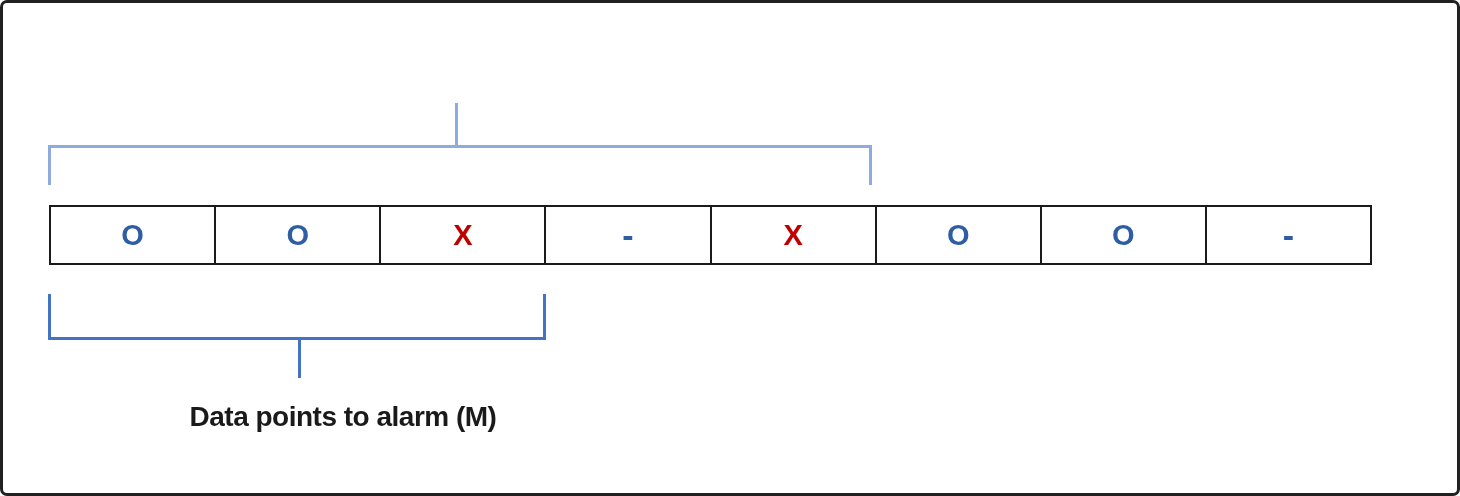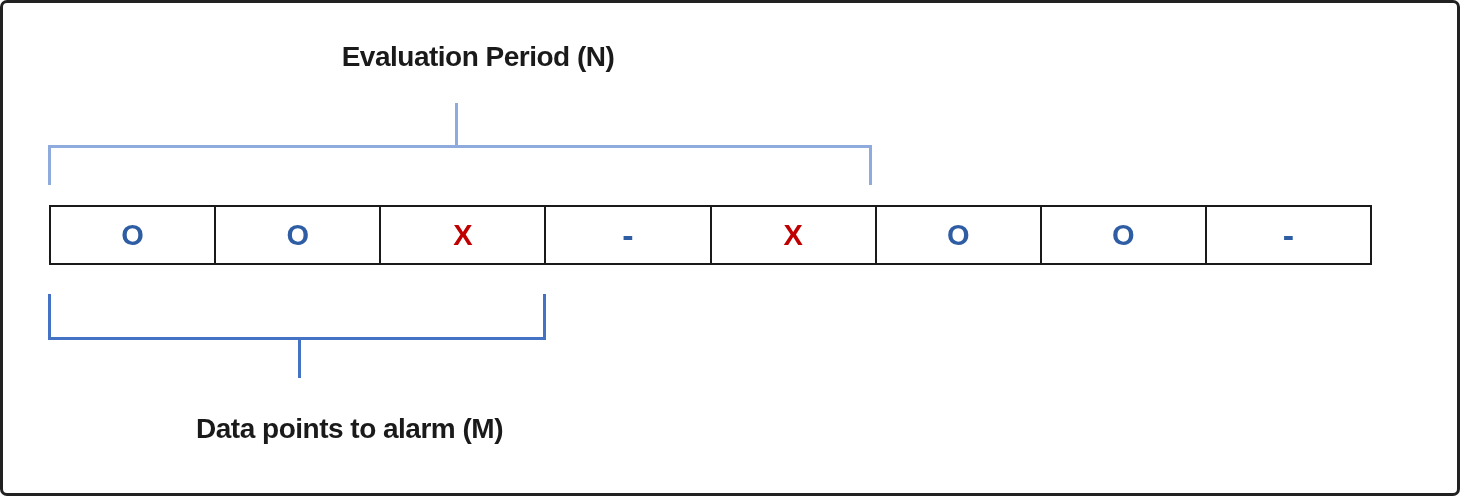--- a/index.html
+++ b/index.html
@@ -100,35 +100,33 @@
     top: 337px;
     width: 3px;
     height: 38px;
     background: var(--bracket-bottom, #4472c4);
   }
   .alarm-label {
     position: absolute;
     left: 180px;
     top: 398px;
     width: 320px;
-    text-align: right;
+    text-align: center;
     font-size: 28px;
     font-weight: 600;
     letter-spacing: -0.5px;
     color: var(--label-text, #1a1a1a);
     white-space: nowrap;
-    margin-top: 12px;
   }
 </style>
 </head>
 <body>
 
 <div class="frame">
 
-  <div class="eval-label">Evaluation Period (N)</div>
 
   <div class="eval-tick"></div>
 
   <div class="eval-bracket"></div>
 
   <div class="row">
       <div class="cell ok">
         <span>O</span>
       </div>
       <div class="cell ok">

